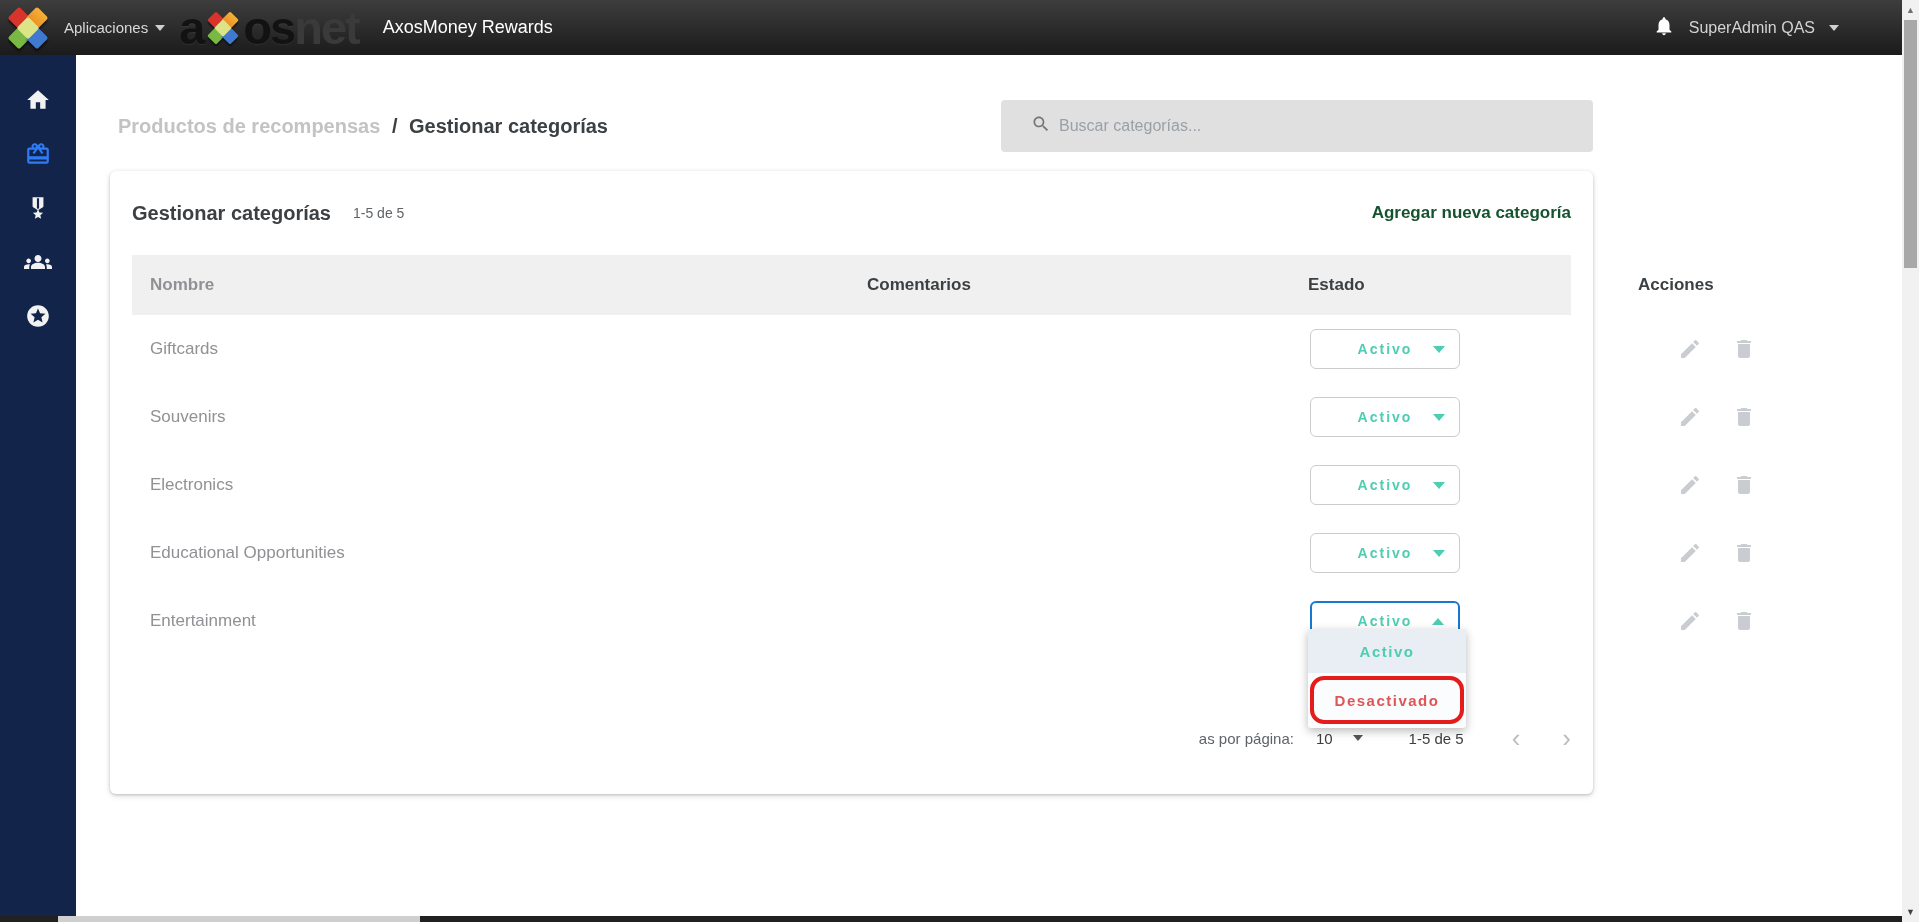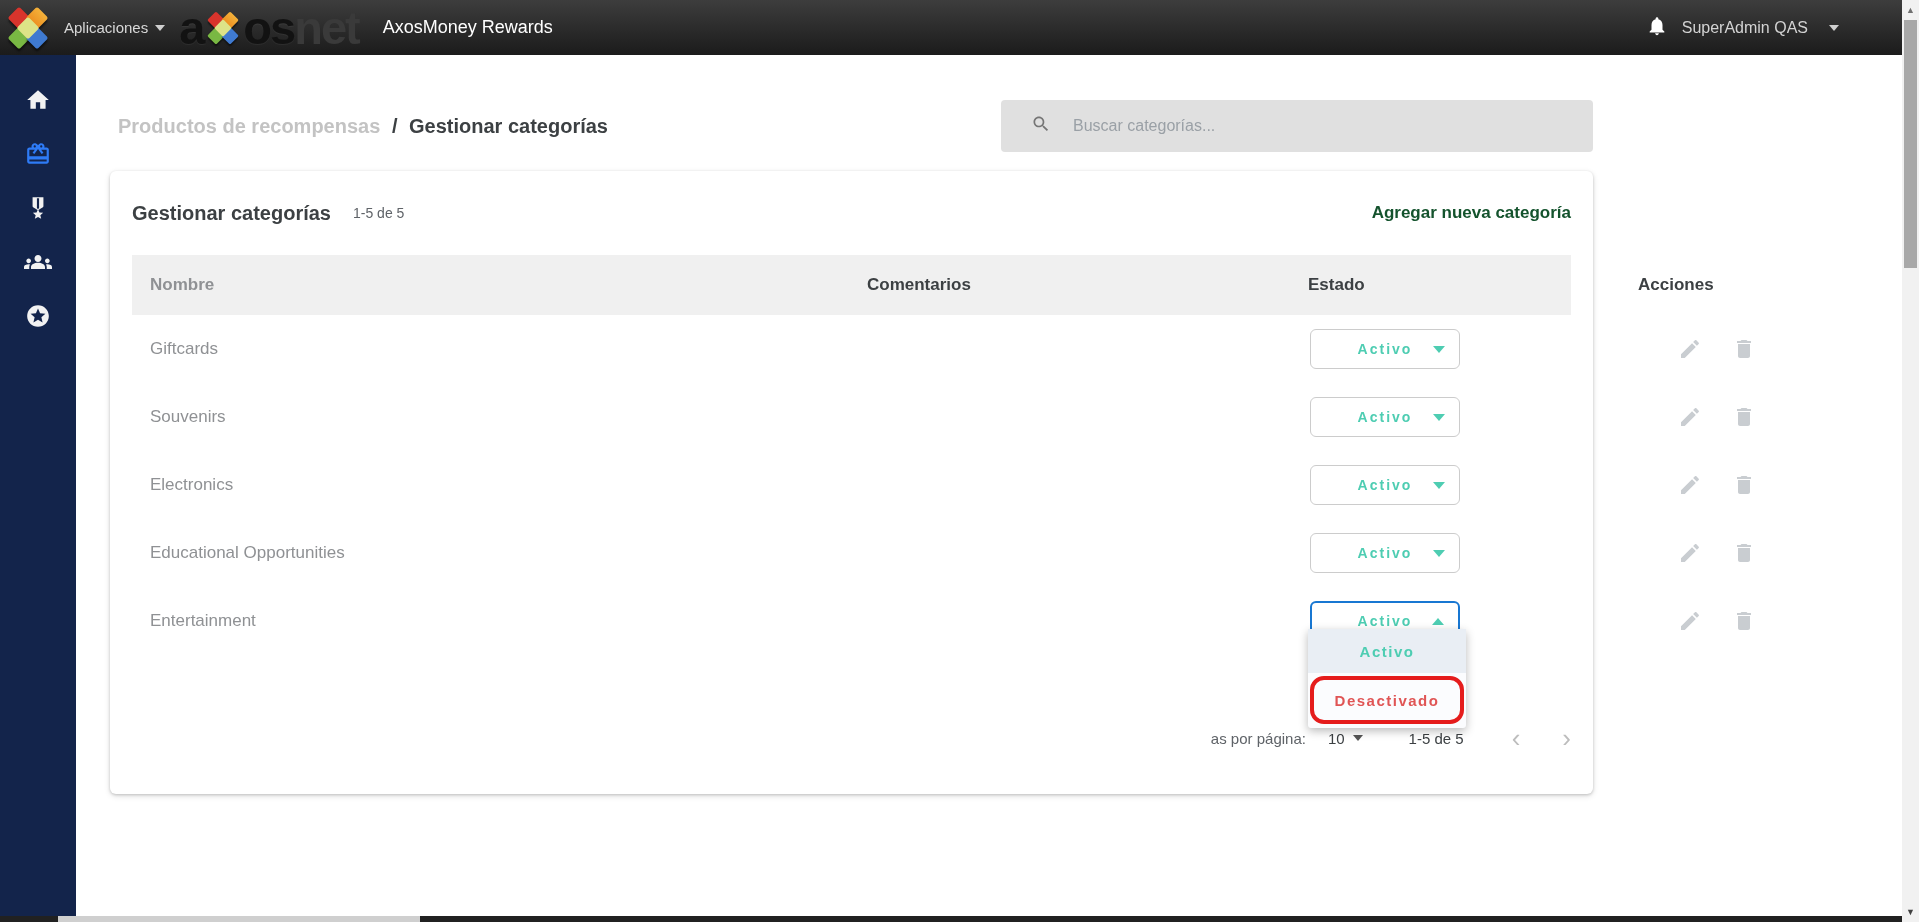--- a/index.html
+++ b/index.html
@@ -19,37 +19,37 @@
   .dx .d-blu{left:23px;top:24px;background:#3f7ad0}
   .apps-menu{margin-left:8px;color:#d8d8d8;font-size:15px;display:flex;align-items:center;gap:7px;cursor:pointer}
   .caret-down{width:0;height:0;border-left:5px solid transparent;border-right:5px solid transparent;border-top:6px solid #cfcfcf}
   .watermark{margin-left:14px;display:flex;align-items:center;font-weight:700;font-size:47px;letter-spacing:-2px;line-height:55px;user-select:none}
   .watermark .wm-dark{color:#121212;text-shadow:0 1px 1px rgba(255,255,255,.06)}
   .watermark .wm-grey{color:#3a3a3a}
   .watermark .dx{transform:scale(.78);margin:0 -2px}
   .app-title{margin-left:24px;color:#fff;font-size:18px}
   .topbar-spacer{flex:1}
   .bell{color:#fff;margin-right:14px}
-  .user-menu{color:#d3d3d3;font-size:16px;display:flex;align-items:center;gap:21px;margin-right:80px;cursor:pointer}
+  .user-menu{color:#d3d3d3;font-size:16px;display:flex;align-items:center;gap:14px;margin-right:80px;cursor:pointer}
 
   
   .sidebar{position:absolute;left:0;top:55px;width:76px;height:861px;background:#13244b;z-index:2;padding-top:20px}
   .side-item{height:54px;display:flex;align-items:center;justify-content:center;color:#f2f2f2;cursor:pointer}
   .side-item.active{color:#2e7bf6}
 
   
   .main{position:absolute;left:76px;top:55px;width:1576px;height:861px;background:#fff}
   .top-row{display:flex;align-items:center;margin:45px 59px 0 42px;height:52px}
   .breadcrumb{font-size:20px;font-weight:700}
   .bc-parent{color:#c3c3c3}
   .bc-sep{color:#3c4043;margin:0 6px}
   .bc-current{color:#3c4043}
   .searchbox{margin-left:auto;width:592px;height:52px;background:#e0e0e0;border-radius:4px;display:flex;align-items:center;padding:0 18px 0 30px}
   .searchbox svg{color:#757575;flex:none}
-  .searchbox input{border:none;outline:none;background:transparent;margin-left:22px;font-size:16px;color:#3c4043;width:100%;font-family:"Liberation Sans",sans-serif}
+  .searchbox input{border:none;outline:none;background:transparent;margin-left:8px;font-size:16px;color:#3c4043;width:100%;font-family:"Liberation Sans",sans-serif}
   .searchbox input::placeholder{color:#9aa0a6}
 
   
   .card{position:relative;margin:19px 59px 0 34px;height:623px;background:#fff;border-radius:6px;
     box-shadow:0 1px 3px rgba(0,0,0,.18),0 2px 6px rgba(0,0,0,.12);padding:0 22px}
   .card-head{height:84px;display:flex;align-items:center}
   .card-title{font-size:20px;font-weight:700;color:#3c4043}
   .card-range{font-size:14px;color:#5f6368;margin-left:22px}
   .add-link{margin-left:auto;font-size:17px;font-weight:700;color:#14532d;cursor:pointer}
 
@@ -72,21 +72,21 @@
   
   .menu{position:absolute;left:0;top:calc(100% - 12px);width:158px;background:#fbfcfe;border-radius:3px;
     box-shadow:0 3px 10px rgba(0,0,0,.28);z-index:6;padding-bottom:4px}
   .menu-item{height:44px;display:flex;align-items:center;justify-content:center;font-size:15px;font-weight:700;letter-spacing:1.5px;cursor:pointer}
   .menu-item.selected{background:#e9eef4;color:#4ecdb2}
   .annot{margin:3px 2px 0 2px;border:4px solid #e51c1c;border-radius:14px}
   .menu-item.danger{color:#e05555;height:40px}
 
   
   .pagination{position:absolute;right:22px;bottom:36px;height:40px;display:flex;align-items:center;font-size:15px;color:#5f6368;z-index:1}
-  .per-page{display:flex;align-items:center;gap:8px;margin-left:22px;color:#3c4043;cursor:pointer}
+  .per-page{display:flex;align-items:center;gap:20px;margin-left:22px;color:#3c4043;cursor:pointer}
   .pp-caret{width:0;height:0;border-left:5px solid transparent;border-right:5px solid transparent;border-top:6px solid #555}
   .pg-range{margin-left:46px;color:#3c4043}
   .pg-chev{font-size:26px;color:#bdbdbd;line-height:1;cursor:default;user-select:none}
   .pg-prev{margin-left:48px}
   .pg-next{margin-left:42px}
 
   
   .v-scrollbar{position:absolute;right:0;top:0;width:17px;height:922px;background:#f1f1f1;z-index:10}
   .v-arrow{position:absolute;left:0;width:17px;text-align:center;font-size:9px;color:#707070;line-height:16px}
   .v-arrow.up{top:2px}.v-arrow.down{bottom:2px;color:#404040}

